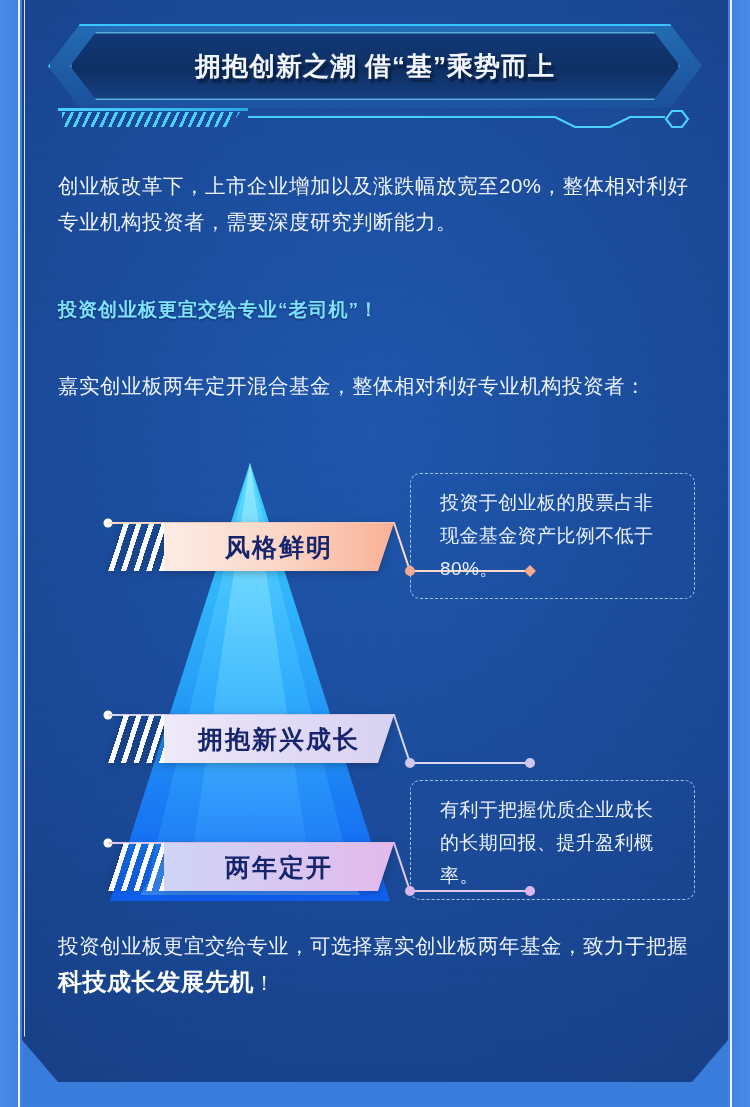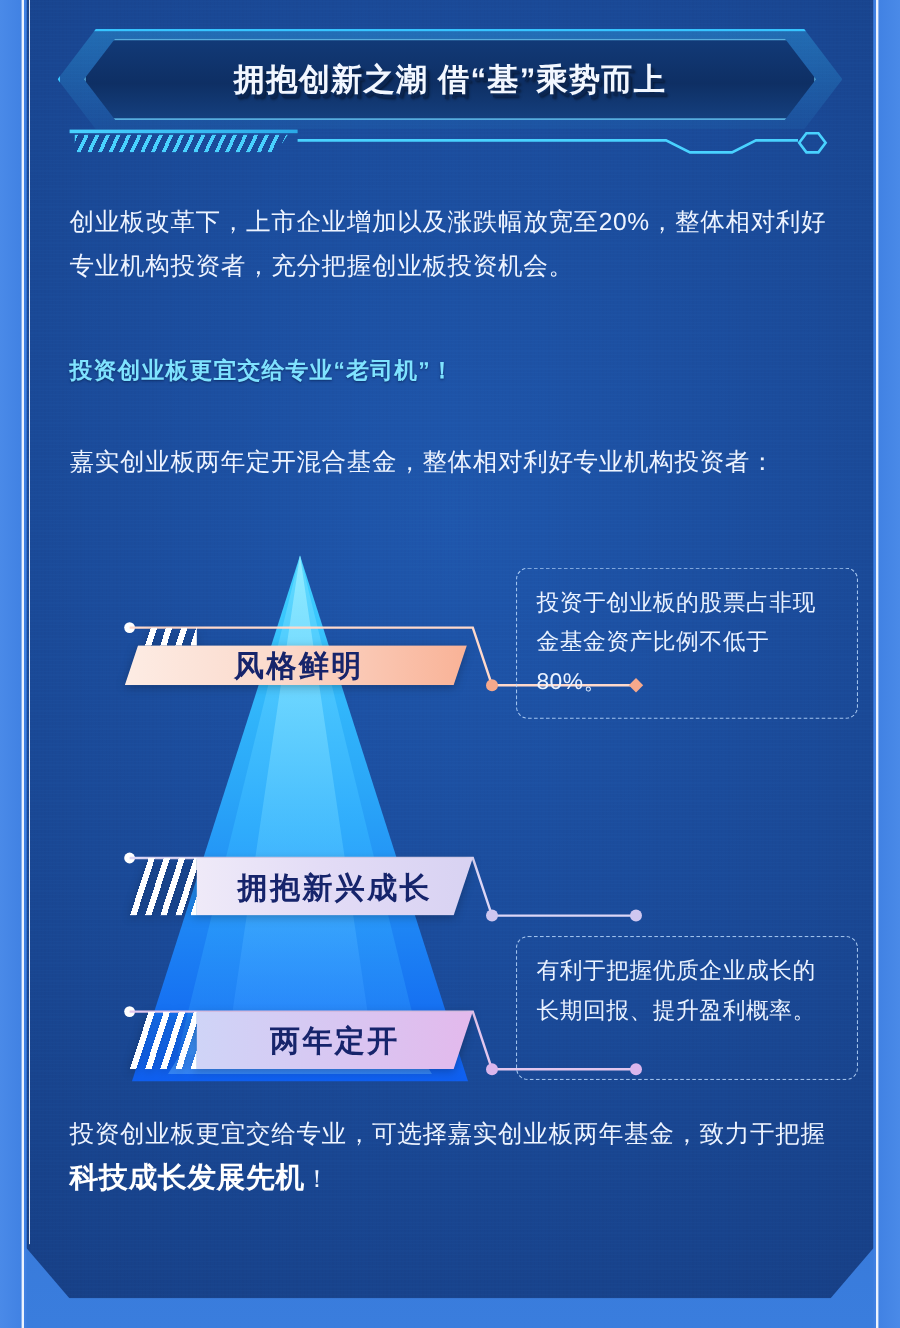--- a/index.html
+++ b/index.html
@@ -115,41 +115,41 @@
     background:repeating-linear-gradient(-72deg,#ffffff 0 5px,transparent 5px 12px);
   }
   .bar .plate{
     position:relative;flex:1;height:100%;
     display:flex;align-items:center;justify-content:center;
     font-size:25px;font-weight:bold;color:#16246b;letter-spacing:2px;
   }
   
   #bar1{left:44px;top:68px;width:290px;height:48px;
     filter:drop-shadow(0 2px 4px rgba(0,0,0,.25));}
-  #bar1 .wrap{position:absolute;inset:0;clip-path:polygon(16px 0,290px 0,274px 48px,0 48px);flex-direction:column;}
+  #bar1 .wrap{position:absolute;inset:0;clip-path:polygon(16px 0,290px 0,274px 48px,0 48px);}
   #bar1 .slashes{height:48px;}
   #bar1 .plate{background:linear-gradient(90deg,#fdece4 0%,#fbd9cb 45%,#f9b195 100%);}
   
   #bar2{left:44px;top:260px;width:290px;height:48px;
     filter:drop-shadow(0 2px 4px rgba(0,0,0,.25));}
   #bar2 .wrap{position:absolute;inset:0;clip-path:polygon(16px 0,290px 0,274px 48px,0 48px);}
   #bar2 .plate{background:linear-gradient(90deg,#efeaf8 0%,#e3dcf6 45%,#d8d2f2 100%);}
   
   #bar3{left:44px;top:388px;width:290px;height:48px;
     filter:drop-shadow(0 2px 4px rgba(0,0,0,.25));}
   #bar3 .wrap{position:absolute;inset:0;clip-path:polygon(16px 0,290px 0,274px 48px,0 48px);}
   #bar3 .plate{background:linear-gradient(90deg,#cfd4f7 0%,#d8c7f2 50%,#e3b9ec 100%);}
 
   
   .callout{
     position:absolute;
     border:1.6px dashed rgba(190,220,255,.82);
     border-radius:10px;
     color:#eaf2ff;font-size:19px;line-height:33px;letter-spacing:.4px;
-    padding:12px 16px;box-sizing:border-box;margin-left:20px;
+    padding:12px 29px;box-sizing:border-box;
   }
   #c1{left:410px;top:473px;width:285px;height:126px;}
   #c2{left:410px;top:616px;width:285px;height:152px;}
   #c3{left:410px;top:780px;width:285px;height:120px;}
 </style>
 </head>
 <body>
 
 <div id="poster">
 
@@ -174,21 +174,21 @@
 
   <div id="deco">
     <div class="hatch-top"></div>
     <div class="hatch"></div>
     <svg class="circuit" viewBox="0 0 750 26">
       <polyline points="248,9 555,9 575,19 610,19 630,9 665,9" fill="none" stroke="#49d2ff" stroke-width="2.2"></polyline>
       <polygon points="672,3 682,3 688,11 682,19 672,19 666,11" fill="none" stroke="#49d2ff" stroke-width="2.2"></polygon>
     </svg>
   </div>
 
-  <div class="para" id="p1">创业板改革下，上市企业增加以及涨跌幅放宽至20%，整体相对利好专业机构投资者，充分把握创业板投资机会。</div>
+  <div class="para" id="p1">创业板改革下，上市企业增加以及涨跌幅放宽至20%，整体相对利好专业机构投资者，需要深度研究判断能力。</div>
   <div class="para" id="p2">投资创业板更宜交给专业“老司机”！</div>
   <div class="para" id="p3">嘉实创业板两年定开混合基金，整体相对利好专业机构投资者：</div>
 
   <div id="pyramid">
     <svg class="pyr" viewBox="0 0 640 460">
       <defs>
         <linearGradient id="gOuter" x1="0" y1="0" x2="0" y2="1">
           <stop offset="0%" stop-color="#3fd2ff"></stop>
           <stop offset="45%" stop-color="#2aa6f8"></stop>
           <stop offset="100%" stop-color="#0f5ff0"></stop>

